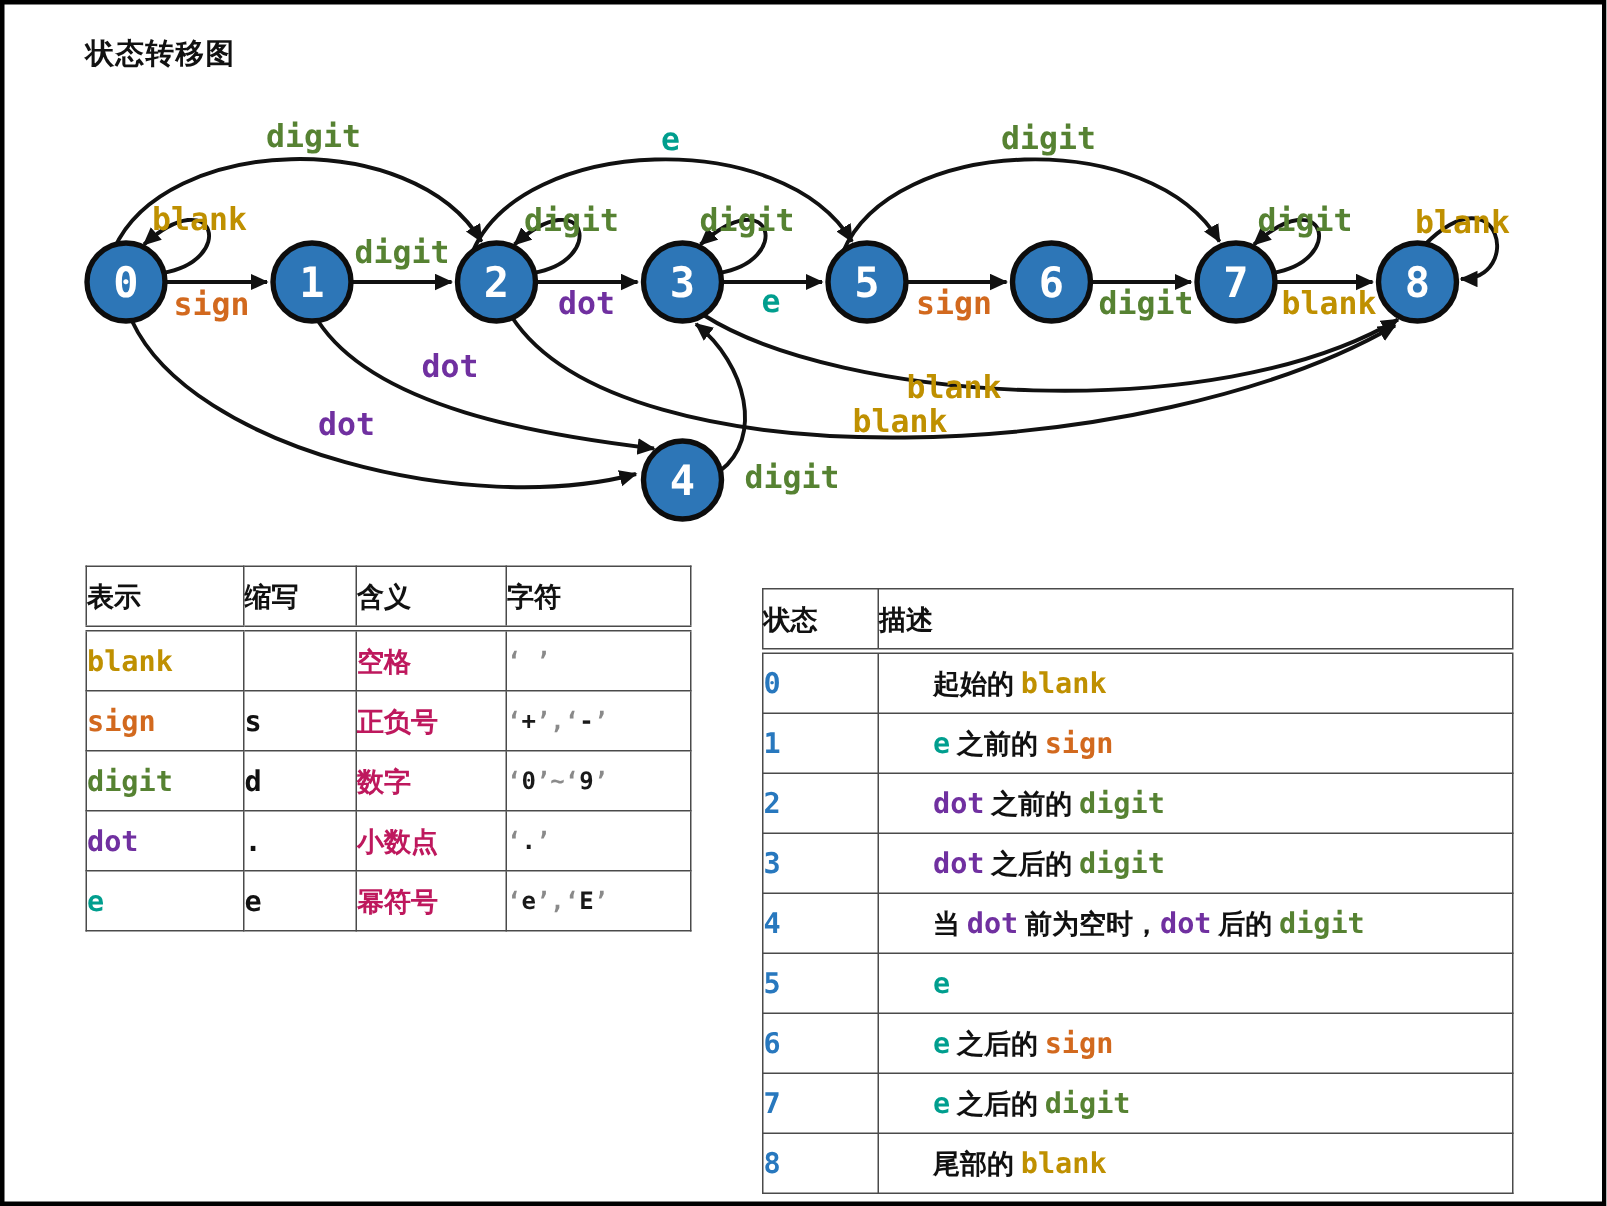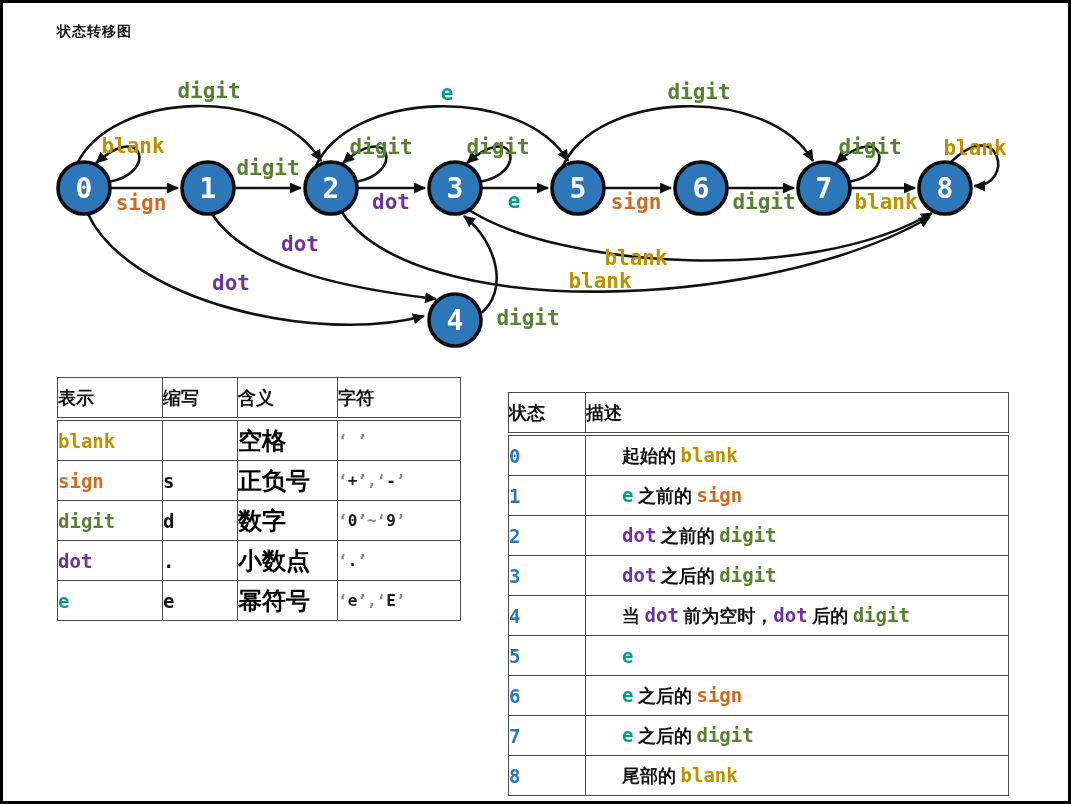--- a/index.html
+++ b/index.html
@@ -1,30 +1,30 @@
 <!DOCTYPE html>
 <html><head>
 <meta charset="utf-8">
 <style>
   html,body{margin:0;padding:0;background:#e8e8e8;}
   .page{position:relative;width:1071px;height:804px;background:#ffffff;border:3px solid #000;box-sizing:border-box;overflow:hidden;font-family:"Liberation Sans",sans-serif;}
-  .title{position:absolute;left:54px;top:20px;font-size:14px;font-weight:700;color:#111;letter-spacing:1px;}
+  .title{position:absolute;left:54px;top:20px;font-size:19px;font-weight:700;color:#111;letter-spacing:1px;}
   .diagram-svg{position:absolute;left:0;top:0;}
   .edge{fill:none;stroke:#111;stroke-width:2.6px;}
   .node-circle{stroke:#0d0d0d;stroke-width:3.6px;}
   .node-label{font:700 28px "DejaVu Sans Mono",monospace;text-anchor:middle;}
   .edge-label{font:700 21px "DejaVu Sans Mono",monospace;text-anchor:middle;}
   table{border-collapse:collapse;table-layout:fixed;position:absolute;background:#fff;}
   .t-legend{left:54px;top:374px;width:403px;}
   .t-states{left:505px;top:389px;width:500px;}
   th,td{border:1.5px solid #4a4a4a;height:39px;text-align:left;vertical-align:middle;padding:0;}
   th{border-bottom:4px double #4a4a4a;font-size:18px;font-weight:700;color:#111;}
   td.desc{text-align:left;padding-left:36px;}
   .mono{font-family:"DejaVu Sans Mono",monospace;font-weight:700;font-size:19px;}
-  .cn{font-family:"Liberation Sans",sans-serif;font-weight:700;font-size:24px;color:#000000;}
+  .cn{font-family:"Liberation Sans",sans-serif;font-weight:700;font-size:18px;color:#be185d;}
   .seg-plain{font-family:Liberation Serif, serif;font-weight:700;font-size:18px;color:#111;}
   .seg-blank,.seg-sign,.seg-digit,.seg-dot,.seg-e,.seg-q,.seg-ch{font-family:"DejaVu Sans Mono",monospace;font-weight:700;font-size:19px;}
   .chars .seg-q,.chars .seg-ch{font-size:16px;}
   .abbr-cell{font-family:"DejaVu Sans Mono",monospace;font-weight:700;font-size:19px;color:#111;}
 </style>
 </head>
 <body>
 
 <div class="page">
 

